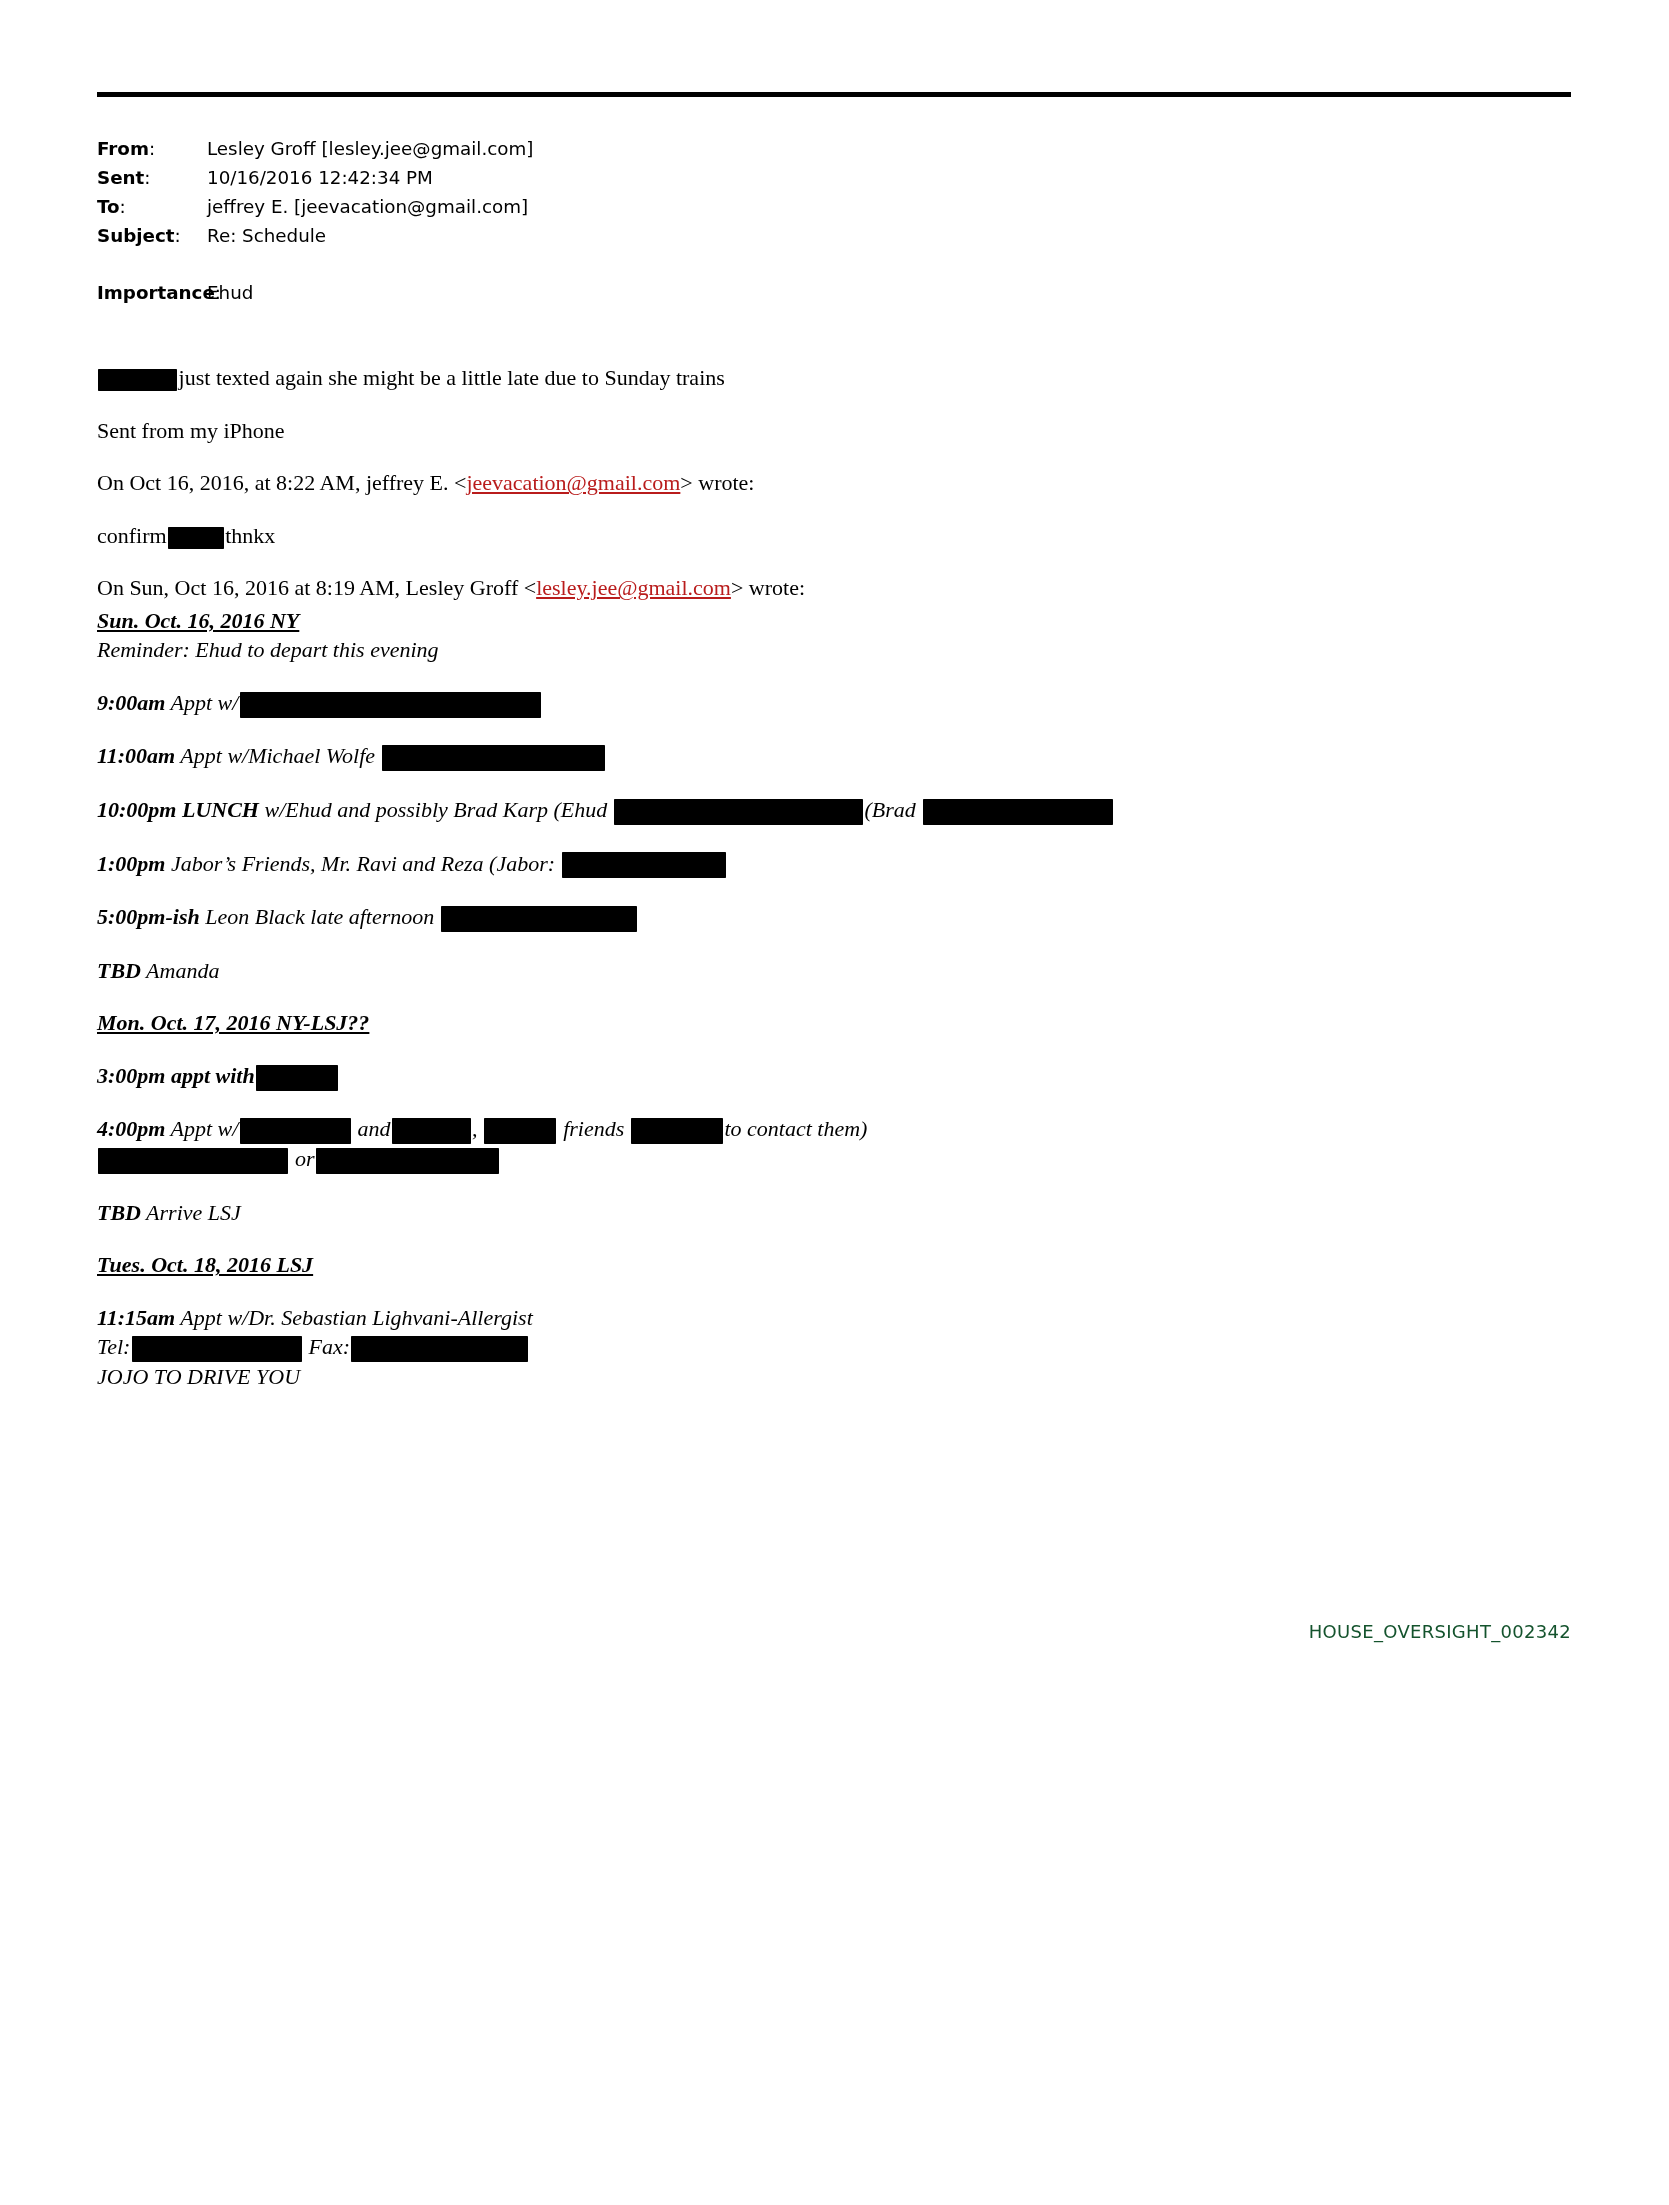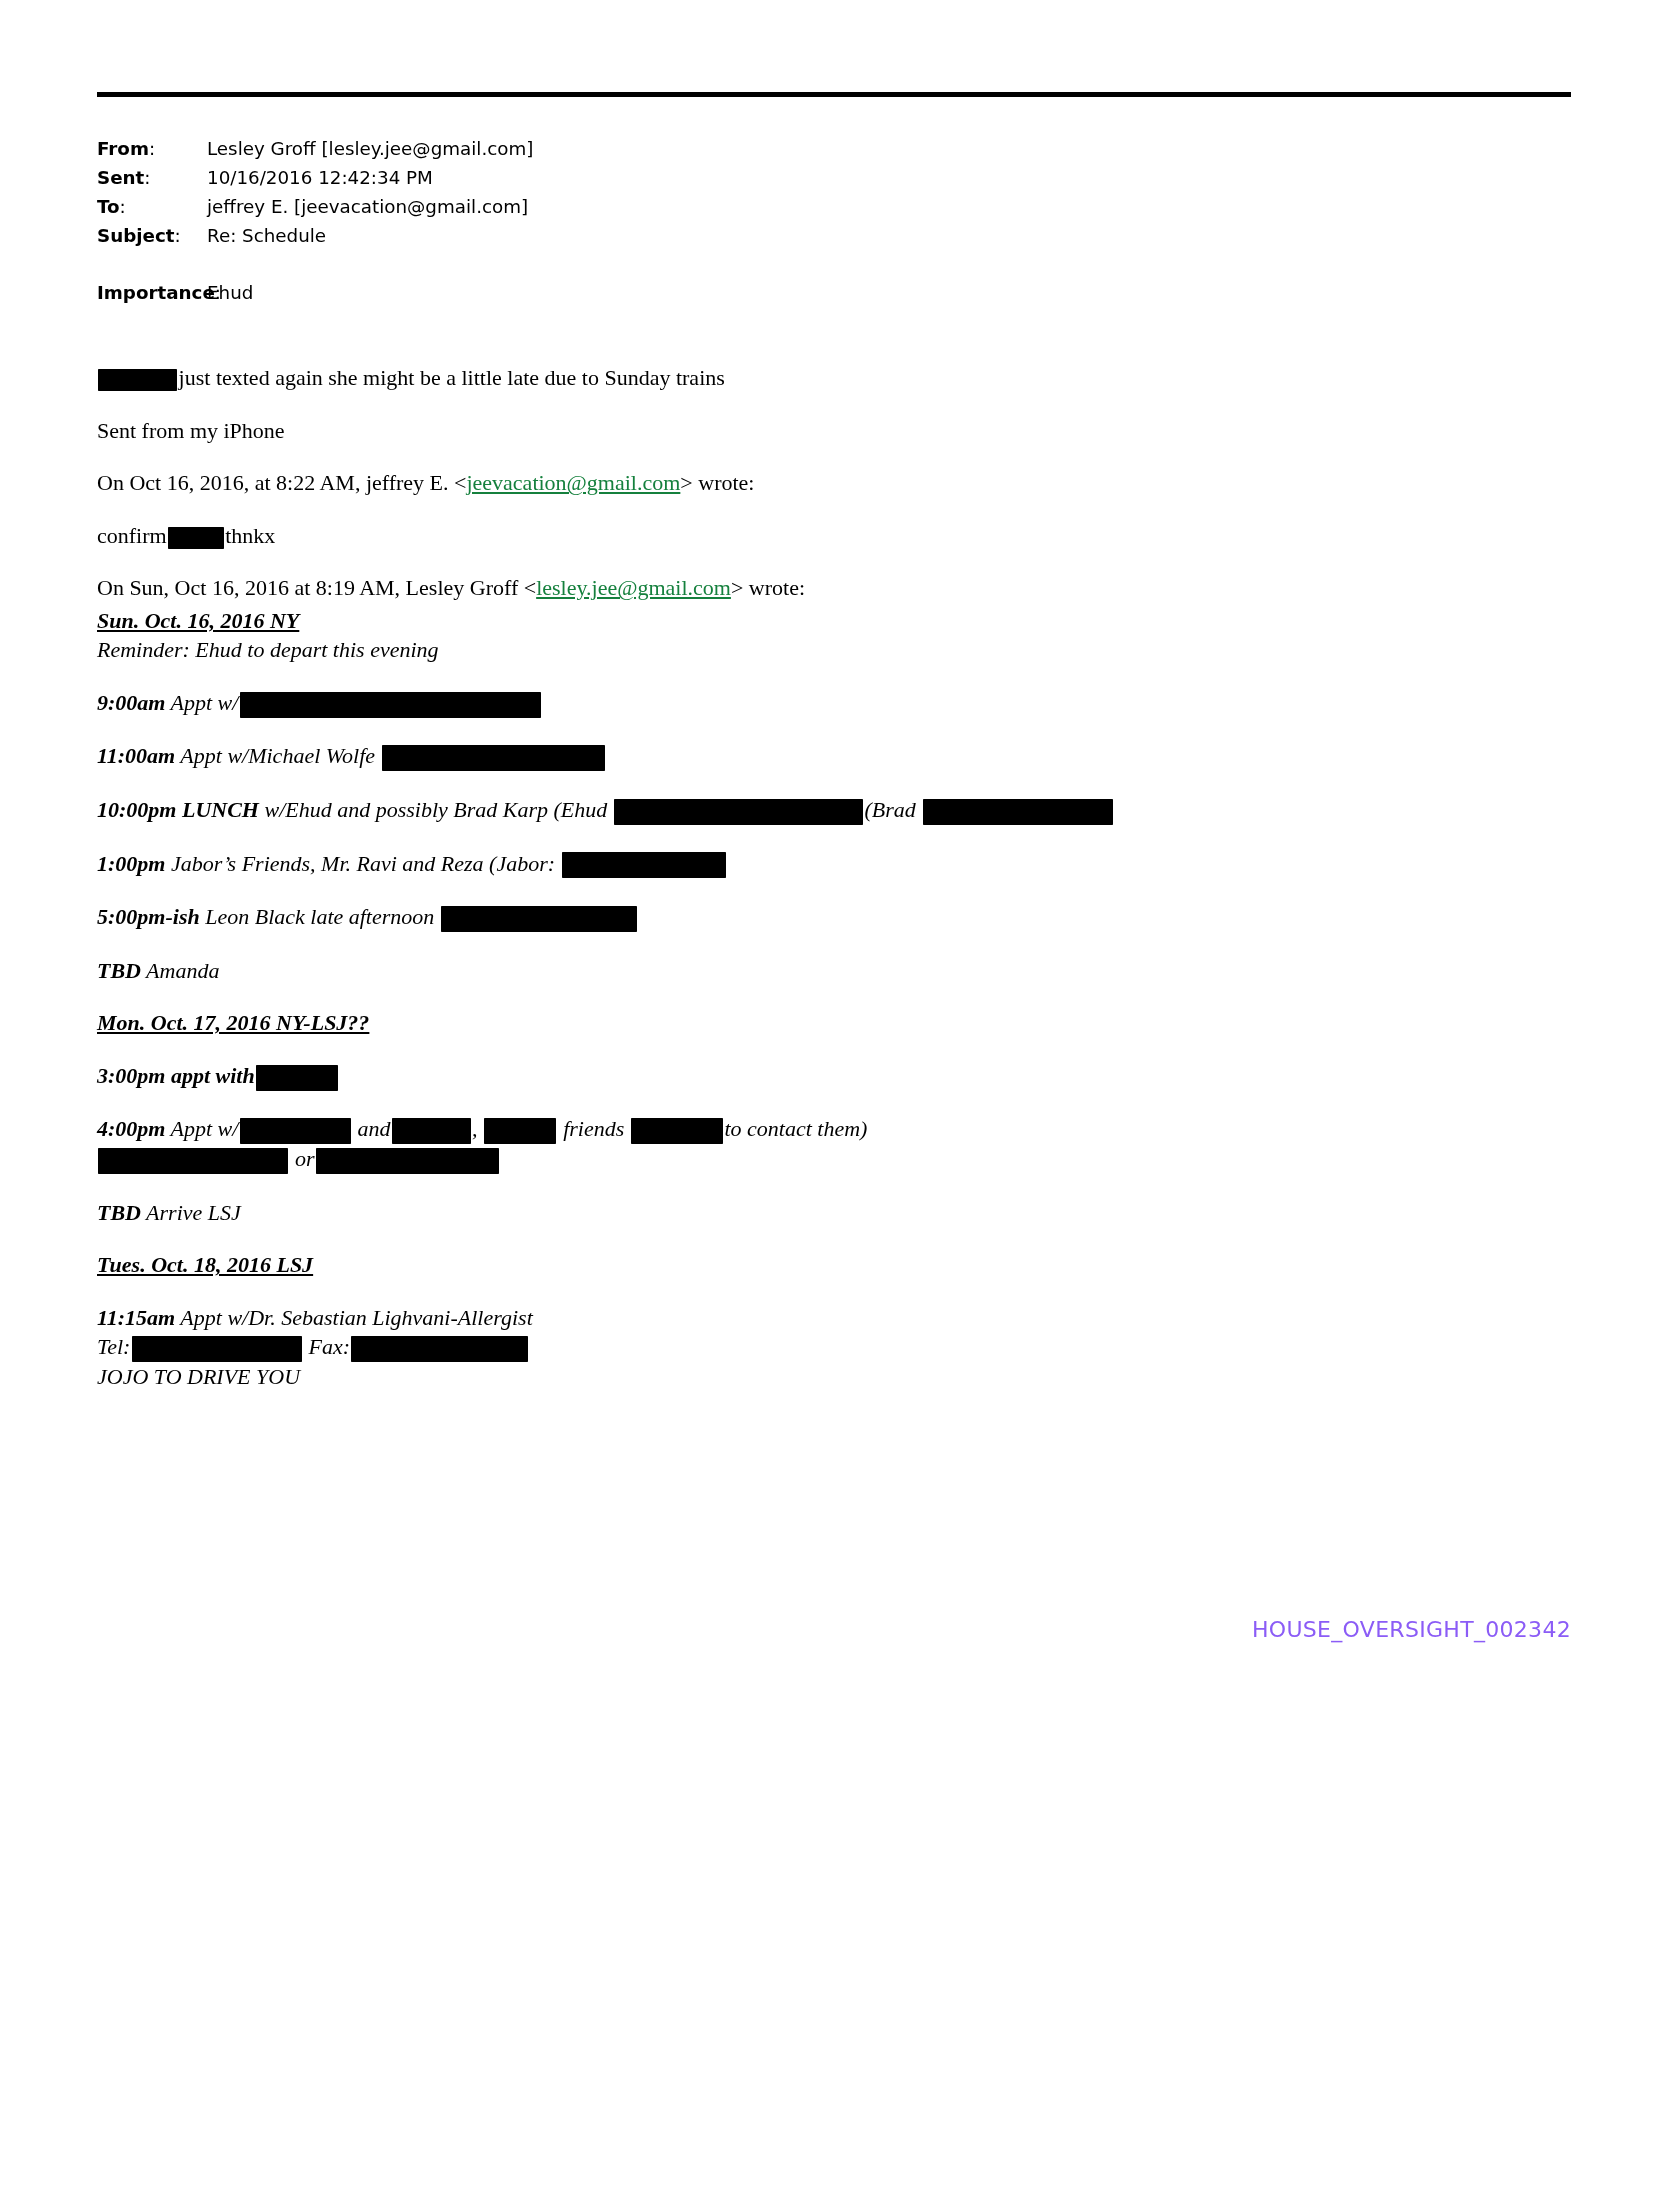--- a/index.html
+++ b/index.html
@@ -64,21 +64,21 @@
     width: 1479px;
     font-family: "Liberation Serif", serif;
     font-size: 22px;
     line-height: 29px;
   }
   .para {
     margin: 0 0 23.6px 0;
     white-space: normal;
   }
   .link {
-    color: #15803d;
+    color: #b91c1c;
     text-decoration: underline;
   }
   .redact {
     display: inline-block;
     background: #000;
     vertical-align: middle;
     height: 22px;
     margin: 0 1.3px;
     border-radius: 0.7px;
   }
@@ -108,23 +108,23 @@
   .quote-head {
     margin: 0 0 3.9px 0;
   }
 
   
   .footer {
     position: absolute;
     right: 98px;
     bottom: 51px;
     font-family: "DejaVu Sans", sans-serif;
-    font-size: 22px;
+    font-size: 18px;
     letter-spacing: 0.3px;
-    color: #8b5cf6;
+    color: #14532d;
     white-space: nowrap;
   }
 </style>
 </head>
 <body>
 
 <div class="page">
 
   <div class="top-rule"></div>
 

